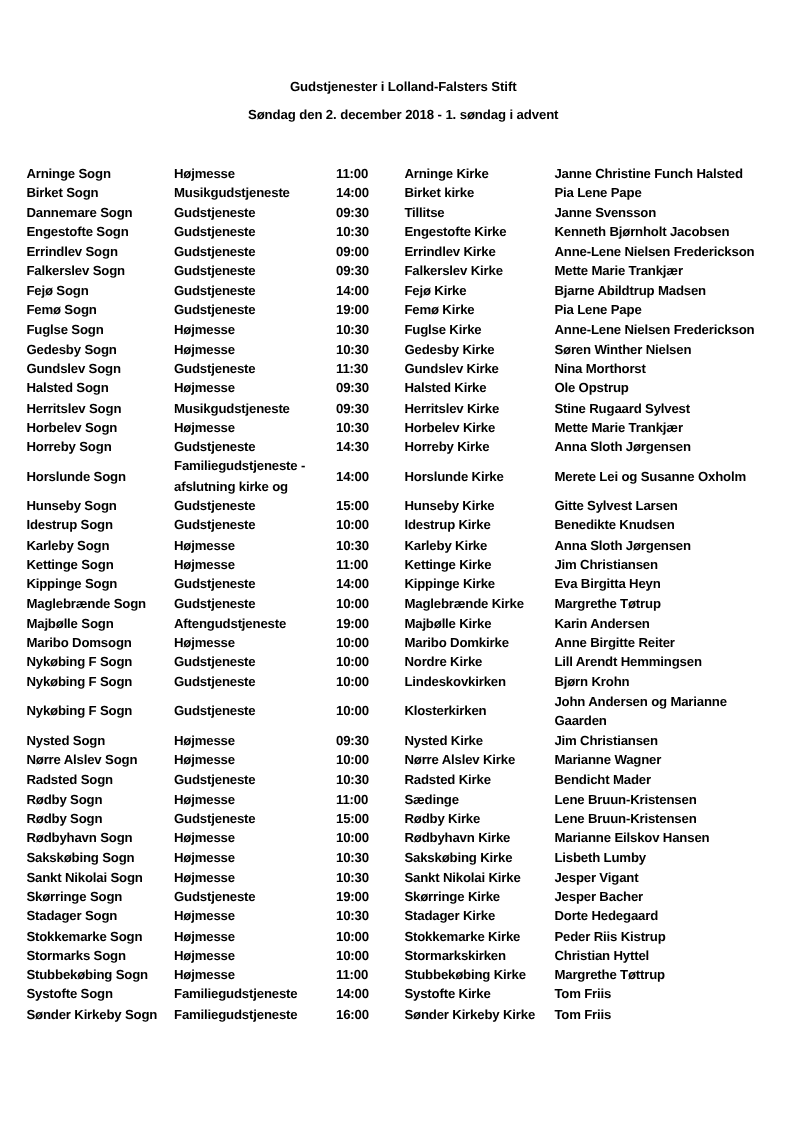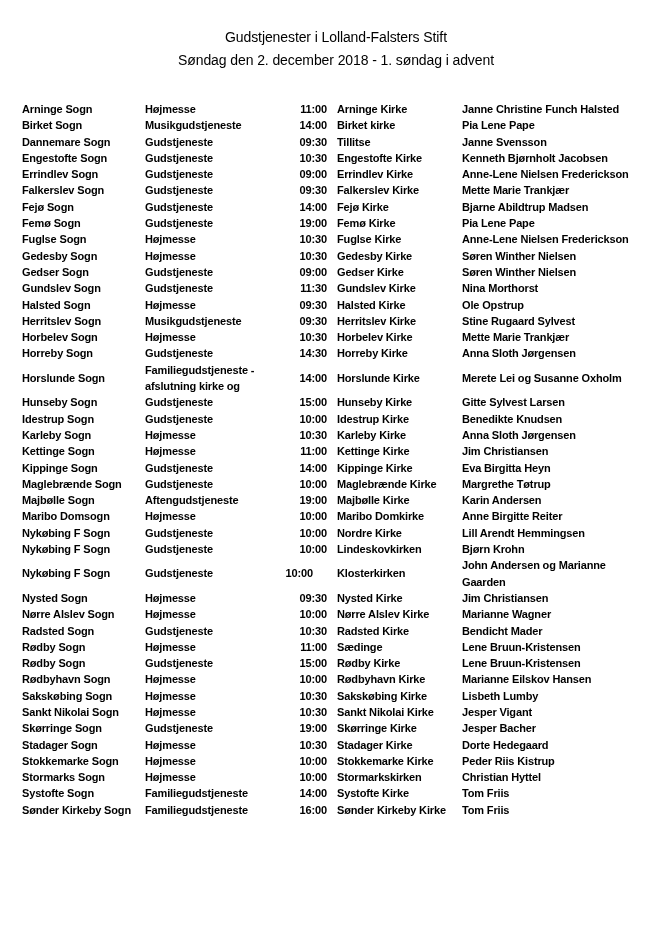--- a/index.html
+++ b/index.html
@@ -13,43 +13,44 @@
     color: #000000;
   }
   .page {
     width: 672px;
     height: 950px;
     position: relative;
   }
   .page-title {
     padding-top: 26px;
     text-align: center;
-    font-size: 14px;
-    font-weight: 400;
+    font-size: 11px;
+    font-weight: 700;
     line-height: 23px;
     letter-spacing: -0.1px;
+    margin-top: 36px;
   }
   .page-title div { white-space: pre; }
   table.services {
     border-collapse: collapse;
     table-layout: fixed;
     margin: 29px 0 8px 22px;
     width: 650px;
   }
   td {
     padding: 0;
     font-size: 11px;
     font-weight: 700;
     line-height: 16.3px;
     letter-spacing: -0.15px;
     white-space: pre;
     vertical-align: middle;
     overflow: visible;
   }
-  td.time { text-align: right; }
+  td.time { }
   td.time.indent { padding-right: 14px; }
   td.church { padding-left: 10px; }
   col.c-parish  { width: 123px; }
   col.c-service { width: 135px; }
   col.c-time    { width: 47px; }
   col.c-church  { width: 135px; }
   col.c-priest  { width: 210px; }
 </style>
 </head>
 <body>
@@ -133,27 +134,20 @@
           <td class="priest">Anne-Lene Nielsen Frederickson</td>
         </tr>
         <tr>
           <td class="parish">Gedesby Sogn</td>
           <td class="service">Højmesse</td>
           <td class="time">10:30</td>
           <td class="church">Gedesby Kirke</td>
           <td class="priest">Søren Winther Nielsen</td>
         </tr>
         <tr>
-          <td class="parish">Gedser Sogn</td>
-          <td class="service">Gudstjeneste</td>
-          <td class="time">09:00</td>
-          <td class="church">Gedser Kirke</td>
-          <td class="priest">Søren Winther Nielsen</td>
-        </tr>
-        <tr>
           <td class="parish">Gundslev Sogn</td>
           <td class="service">Gudstjeneste</td>
           <td class="time">11:30</td>
           <td class="church">Gundslev Kirke</td>
           <td class="priest">Nina Morthorst</td>
         </tr>
         <tr>
           <td class="parish">Halsted Sogn</td>
           <td class="service">Højmesse</td>
           <td class="time">09:30</td>
@@ -345,20 +339,27 @@
           <td class="priest">Peder Riis Kistrup</td>
         </tr>
         <tr>
           <td class="parish">Stormarks Sogn</td>
           <td class="service">Højmesse</td>
           <td class="time">10:00</td>
           <td class="church">Stormarkskirken</td>
           <td class="priest">Christian Hyttel</td>
         </tr>
         <tr>
+          <td class="parish">Stubbekøbing Sogn</td>
+          <td class="service">Højmesse</td>
+          <td class="time">11:00</td>
+          <td class="church">Stubbekøbing Kirke</td>
+          <td class="priest">Margrethe Tøttrup</td>
+        </tr>
+        <tr>
           <td class="parish">Systofte Sogn</td>
           <td class="service">Familiegudstjeneste</td>
           <td class="time">14:00</td>
           <td class="church">Systofte Kirke</td>
           <td class="priest">Tom Friis</td>
         </tr>
         <tr>
           <td class="parish">Sønder Kirkeby Sogn</td>
           <td class="service">Familiegudstjeneste</td>
           <td class="time">16:00</td>

